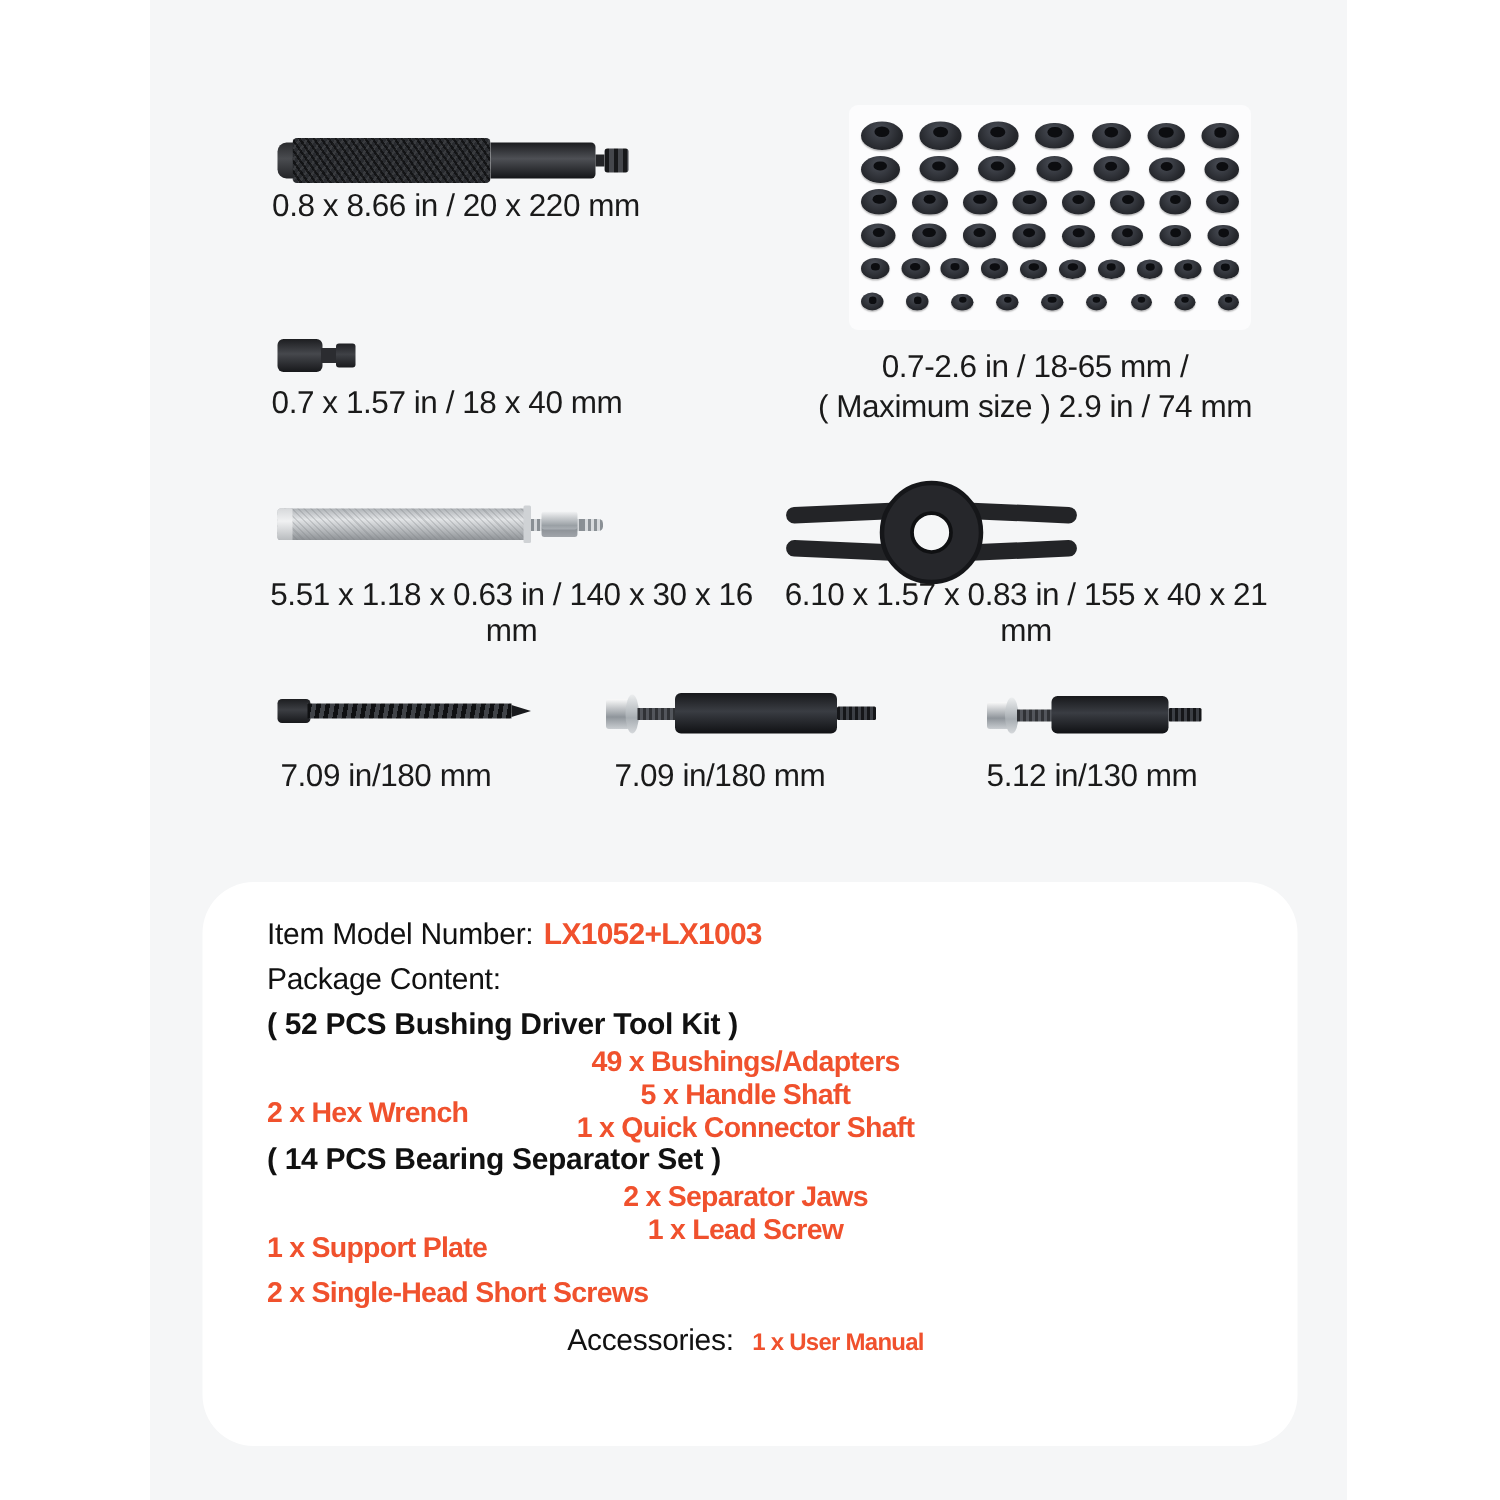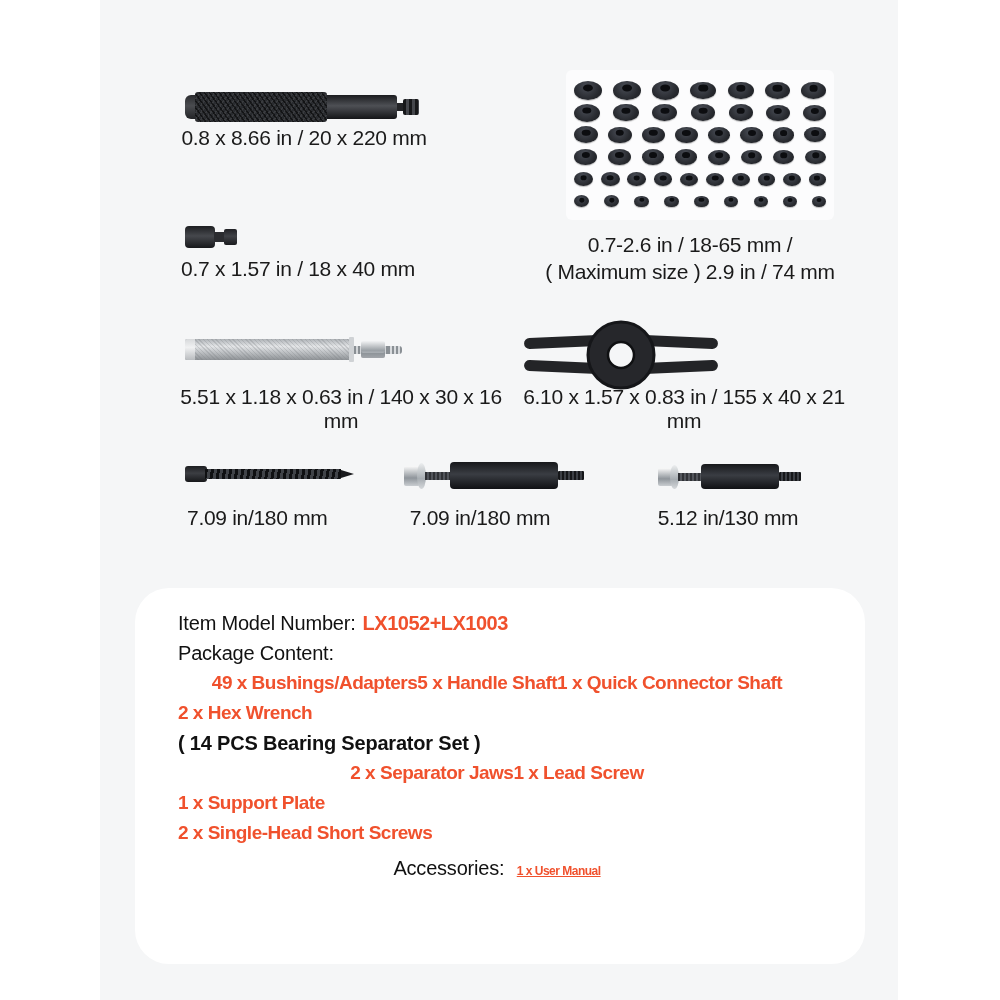--- a/index.html
+++ b/index.html
@@ -72,21 +72,21 @@
   
   .bush-label { left:440px; top:231px; width:300px; font-size:21px; color:#1a1a1a; letter-spacing:-0.3px; text-align:center; line-height:27px; position:absolute; }
 
   
   .card { position:absolute; left:35px; top:588px; width:730px; height:376px; background:var(--card,#ffffff); border-radius:34px; }
   .card-inner { position:absolute; left:43px; top:20px; width:638px; }
   .cline { height:30px; display:flex; align-items:center; font-size:20px; color:#111111; letter-spacing:-0.2px; white-space:nowrap; }
   .cline .lbl { margin-right:7px; }
   .cline.bold { font-weight:700; }
   .orange { color:var(--accent,#F0512D); font-weight:700; font-size:19px; letter-spacing:-0.5px; }
-  .spread { justify-content:center; }
+  .spread { justify-content:space-between;flex-direction:column; }
   .gap70  { gap:70px; }
   .mt4 { margin-top:5px; }
 </style>
 </head>
 <body>
 
 <div class="canvas">
   <div class="stage">
 
     <div class="abs handle-wrap">
@@ -225,20 +225,21 @@
     </div>
     <div class="dim-label" style="left:548px; top:506px; width:160px;">5.12 in/130 mm</div>
 
     <div class="card">
       <div class="card-inner">
         <div class="cline">
           <span class="lbl">Item Model Number:</span>
           <span class="orange" style="font-size:20px;">LX1052+LX1003</span>
         </div>
         <div class="cline">Package Content:</div>
+        <div class="cline bold">( 52 PCS Bushing Driver Tool Kit )</div>
         <div class="cline spread">
           <span class="orange">49 x Bushings/Adapters</span>
           <span class="orange">5 x Handle Shaft</span>
           <span class="orange">1 x Quick Connector Shaft</span>
         </div>
         <div class="cline">
           <span class="orange">2 x Hex Wrench</span>
         </div>
         <div class="cline bold">( 14 PCS Bearing Separator Set )</div>
         <div class="cline spread">
@@ -247,20 +248,20 @@
         </div>
         <div class="cline gap70">
           <span class="orange">1 x Support Plate</span>
         </div>
         <div class="cline">
           <span class="orange">2 x Single-Head Short Screws</span>
         </div>
         <div class="cline spread mt4">
           <span>
             <span class="lbl">Accessories:</span>
-            <span class="orange" style="font-size:12px;text-decoration:underline;">1 x User Manual</span>
+            <span class="orange" style="font-size:16px;">1 x User Manual</span>
           </span>
         </div>
       </div>
     </div>
 
   </div>
 </div>
 
 </body></html>

